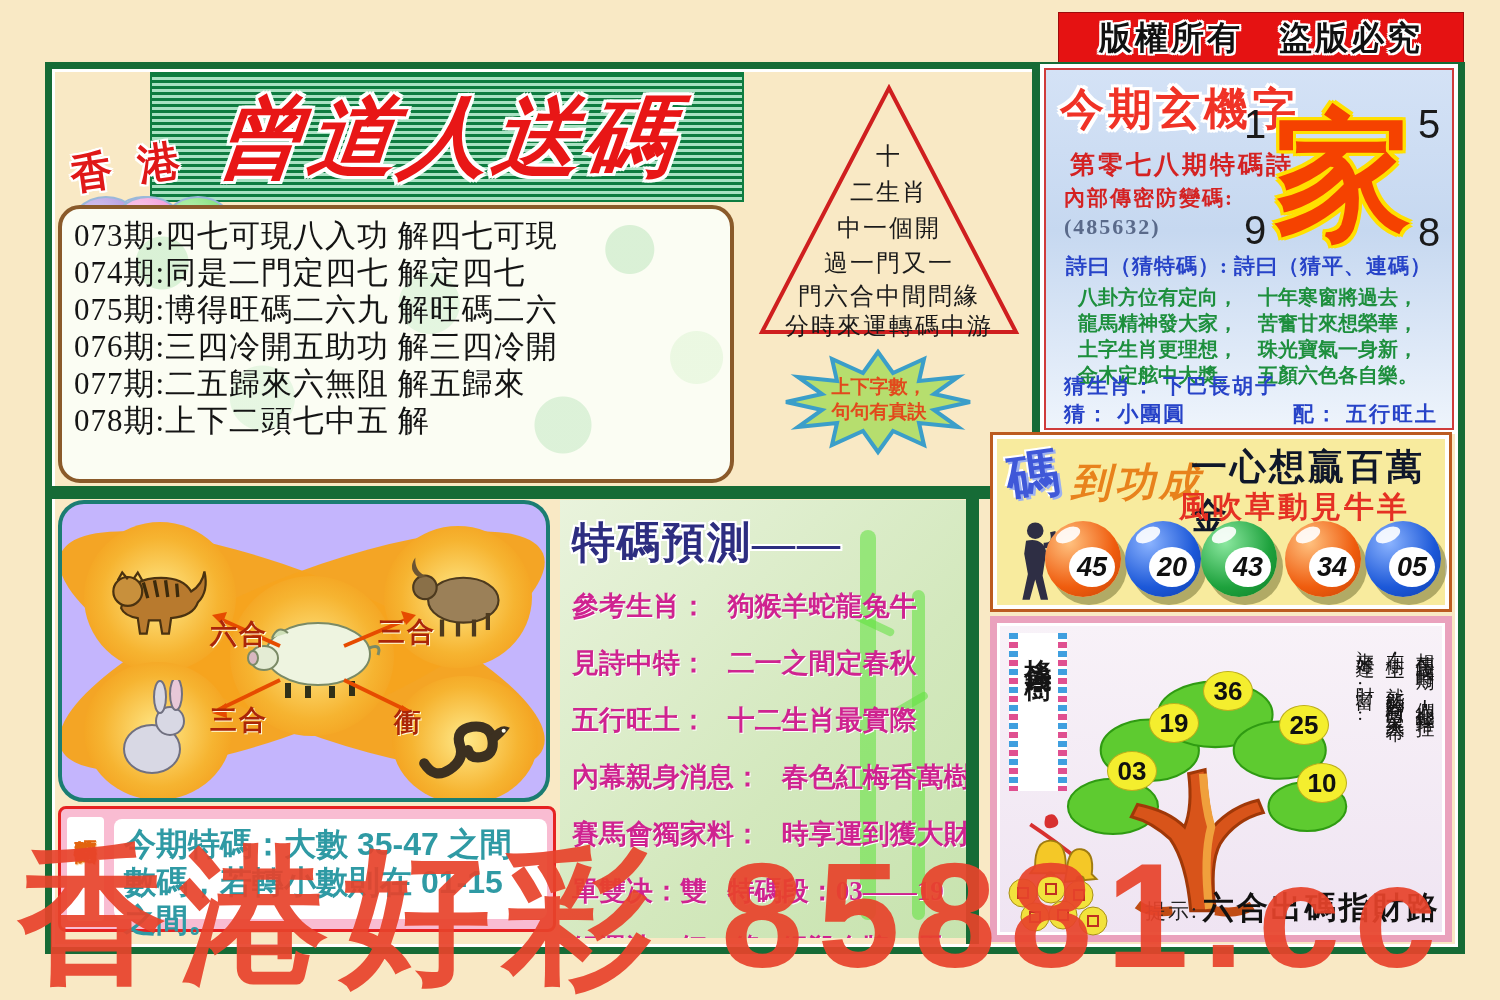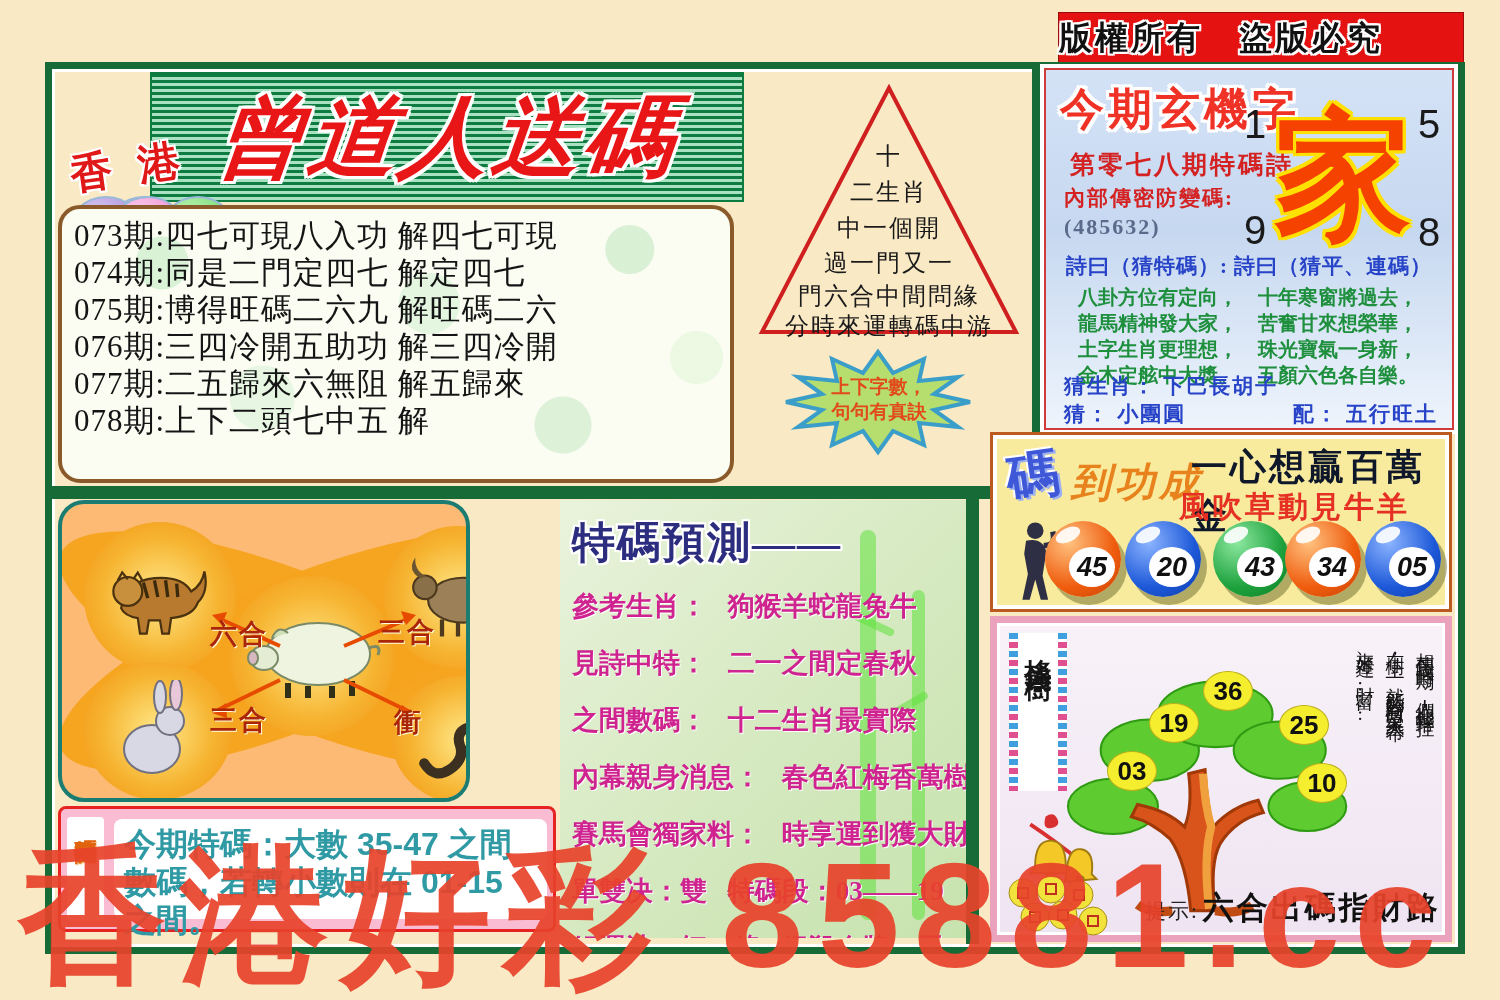--- a/index.html
+++ b/index.html
@@ -5,21 +5,21 @@
   html,body{margin:0;padding:0;}
   #page{position:relative;width:1500px;height:1000px;background:#f9e9c5;overflow:hidden;
         font-family:"Liberation Serif","DejaVu Serif",serif;}
   .abs{position:absolute;}
   
   .ow2{text-shadow:-2px -2px 0 #fff,2px -2px 0 #fff,-2px 2px 0 #fff,2px 2px 0 #fff,-2px 0 0 #fff,2px 0 0 #fff,0 -2px 0 #fff,0 2px 0 #fff;}
   .ow3{text-shadow:-3px -3px 0 #fff,3px -3px 0 #fff,-3px 3px 0 #fff,3px 3px 0 #fff,-3px 0 0 #fff,3px 0 0 #fff,0 -3px 0 #fff,0 3px 0 #fff;}
 
   
   .copyright{left:1058px;top:12px;width:404px;height:50px;background:#e51212;border:1px solid #9c0c0c;
-             display:flex;align-items:center;justify-content:flex-start;font-size:33px;font-weight:bold;
+             display:flex;align-items:center;justify-content:center;font-size:33px;font-weight:bold;
              color:#111;letter-spacing:3px;}
 
   
   .frame{left:45px;top:62px;width:1420px;height:892px;box-sizing:border-box;border:7px solid #166b36;
          box-shadow:inset 0 0 0 3px #ffffff;}
   .vbar1{left:1032px;top:66px;width:13px;height:368px;background:#166b36;}
   .hbar {left:52px;top:486px;width:993px;height:13px;background:#166b36;}
   .vbar2{left:966px;top:494px;width:13px;height:450px;background:#166b36;}
 
   
@@ -87,21 +87,21 @@
   .suc-slogan2{position:absolute;left:186px;top:52px;font-size:30px;font-weight:bold;color:#e53023;letter-spacing:3px;}
   .figure{position:absolute;left:22px;top:84px;width:46px;height:86px;}
   .ball{position:absolute;top:86px;width:76px;height:76px;border-radius:50%;box-shadow:6px 8px 0 rgba(90,90,30,.45);}
   .ball .hi{position:absolute;left:10px;top:7px;width:26px;height:14px;background:#fff;border-radius:50%;transform:rotate(-25deg);opacity:.9;}
   .ball .numpatch{position:absolute;left:24px;top:26px;width:46px;height:40px;background:#fff;border-radius:50%;
         display:flex;align-items:center;justify-content:center;font-family:"Liberation Sans",sans-serif;
         font-size:27px;font-weight:bold;font-style:italic;color:#101010;}
   .c-orange{background:radial-gradient(circle at 32% 28%,#ffc280,#ef5c0e 60%,#c44206);}
   .c-blue  {background:radial-gradient(circle at 32% 28%,#8cb4ff,#1c58d8 60%,#0c3ca8);}
   .c-green {background:radial-gradient(circle at 32% 28%,#8ce8a0,#1da13c 60%,#0e7c28);}
-  .bp0{left:52px;} .bp1{left:132px;} .bp2{left:220px;text-align:center;} .bp3{left:292px;} .bp4{left:372px;}
+  .bp0{left:52px;} .bp1{left:132px;} .bp2{left:208px;text-align:center;} .bp3{left:292px;} .bp4{left:372px;}
 
   
   .panel-c{left:990px;top:616px;width:462px;height:326px;box-sizing:border-box;border:7px solid #eaa2bd;
            box-shadow:inset 0 0 0 3px #fff;background:linear-gradient(180deg,#f8f2f8,#efe4f2);}
   .tree-label{position:absolute;left:12px;top:10px;display:flex;height:158px;}
   .tree-label .stripe{width:9px;background:repeating-linear-gradient(180deg,#3f9fdf 0 6px,#ffffff 6px 9px,#e05090 9px 15px,#ffffff 15px 18px);}
   .tree-label .txt{writing-mode:vertical-rl;text-orientation:upright;font-size:27px;font-weight:bold;color:#151515;
                    padding:4px 2px;background:#fff;letter-spacing:8px;}
   .tree-svg{position:absolute;left:46px;top:30px;width:320px;height:266px;}
   .tree-num{position:absolute;width:48px;height:38px;background:#f4ee2e;border:1px solid #bcae1c;border-radius:50%;
@@ -111,21 +111,21 @@
   .bells-svg{position:absolute;left:16px;top:186px;width:96px;height:92px;}
   .coins-svg{position:absolute;left:8px;top:252px;width:118px;height:64px;}
   .tree-story{position:absolute;right:8px;top:14px;height:296px;writing-mode:vertical-rl;
               font-size:19px;color:#141414;letter-spacing:4px;line-height:24px;}
   .tree-story div{margin-left:6px;}
   .tree-hint{position:absolute;left:120px;bottom:6px;white-space:nowrap;}
   .tree-hint .hl{font-size:21px;color:#222;letter-spacing:2px;margin-left:28px;}
   .tree-hint .ht{font-size:31px;font-weight:bold;color:#111;letter-spacing:3px;}
 
   
-  .diagram{left:58px;top:500px;width:412px;height:302px;box-sizing:border-box;background:#fdba74;
+  .diagram{left:58px;top:500px;width:492px;height:302px;box-sizing:border-box;background:#c4b5fd;
            border:4px solid #1b7d72;border-radius:26px;overflow:hidden;}
   .wing{position:absolute;width:520px;height:150px;background:#f6a41e;border-radius:50%;opacity:.97;}
   .w1{left:-20px;top:72px;transform:rotate(22deg);}
   .w2{left:-20px;top:72px;transform:rotate(-22deg);}
   .glow{position:absolute;border-radius:50%;background:radial-gradient(circle,#ffe98a 0%,#f6b431 55%,#f29110 100%);
         display:flex;align-items:center;justify-content:center;}
   .g-tiger {left:22px;top:18px;width:152px;height:150px;}
   .g-goat  {left:322px;top:22px;width:148px;height:142px;}
   .g-rabbit{left:22px;top:158px;width:148px;height:138px;}
   .g-snake {left:330px;top:172px;width:146px;height:128px;}
@@ -425,21 +425,21 @@
     <div class="fc-title ow2">特碼預測——</div>
     <div class="fc-row">
       <span class="lb">參考生肖：</span>
       <span>狗猴羊蛇龍兔牛</span>
     </div>
     <div class="fc-row">
       <span class="lb">見詩中特：</span>
       <span>二一之間定春秋</span>
     </div>
     <div class="fc-row">
-      <span class="lb">之間數碼：</span>
+      <span class="lb">五行旺土：</span>
       <span>十二生肖最實際</span>
     </div>
     <div class="fc-row">
       <span class="lb">內幕親身消息：</span>
       <span>春色紅梅香萬樹</span>
     </div>
     <div class="fc-row">
       <span class="lb">賽馬會獨家料：</span>
       <span>時享運到獲大財</span>
     </div>

